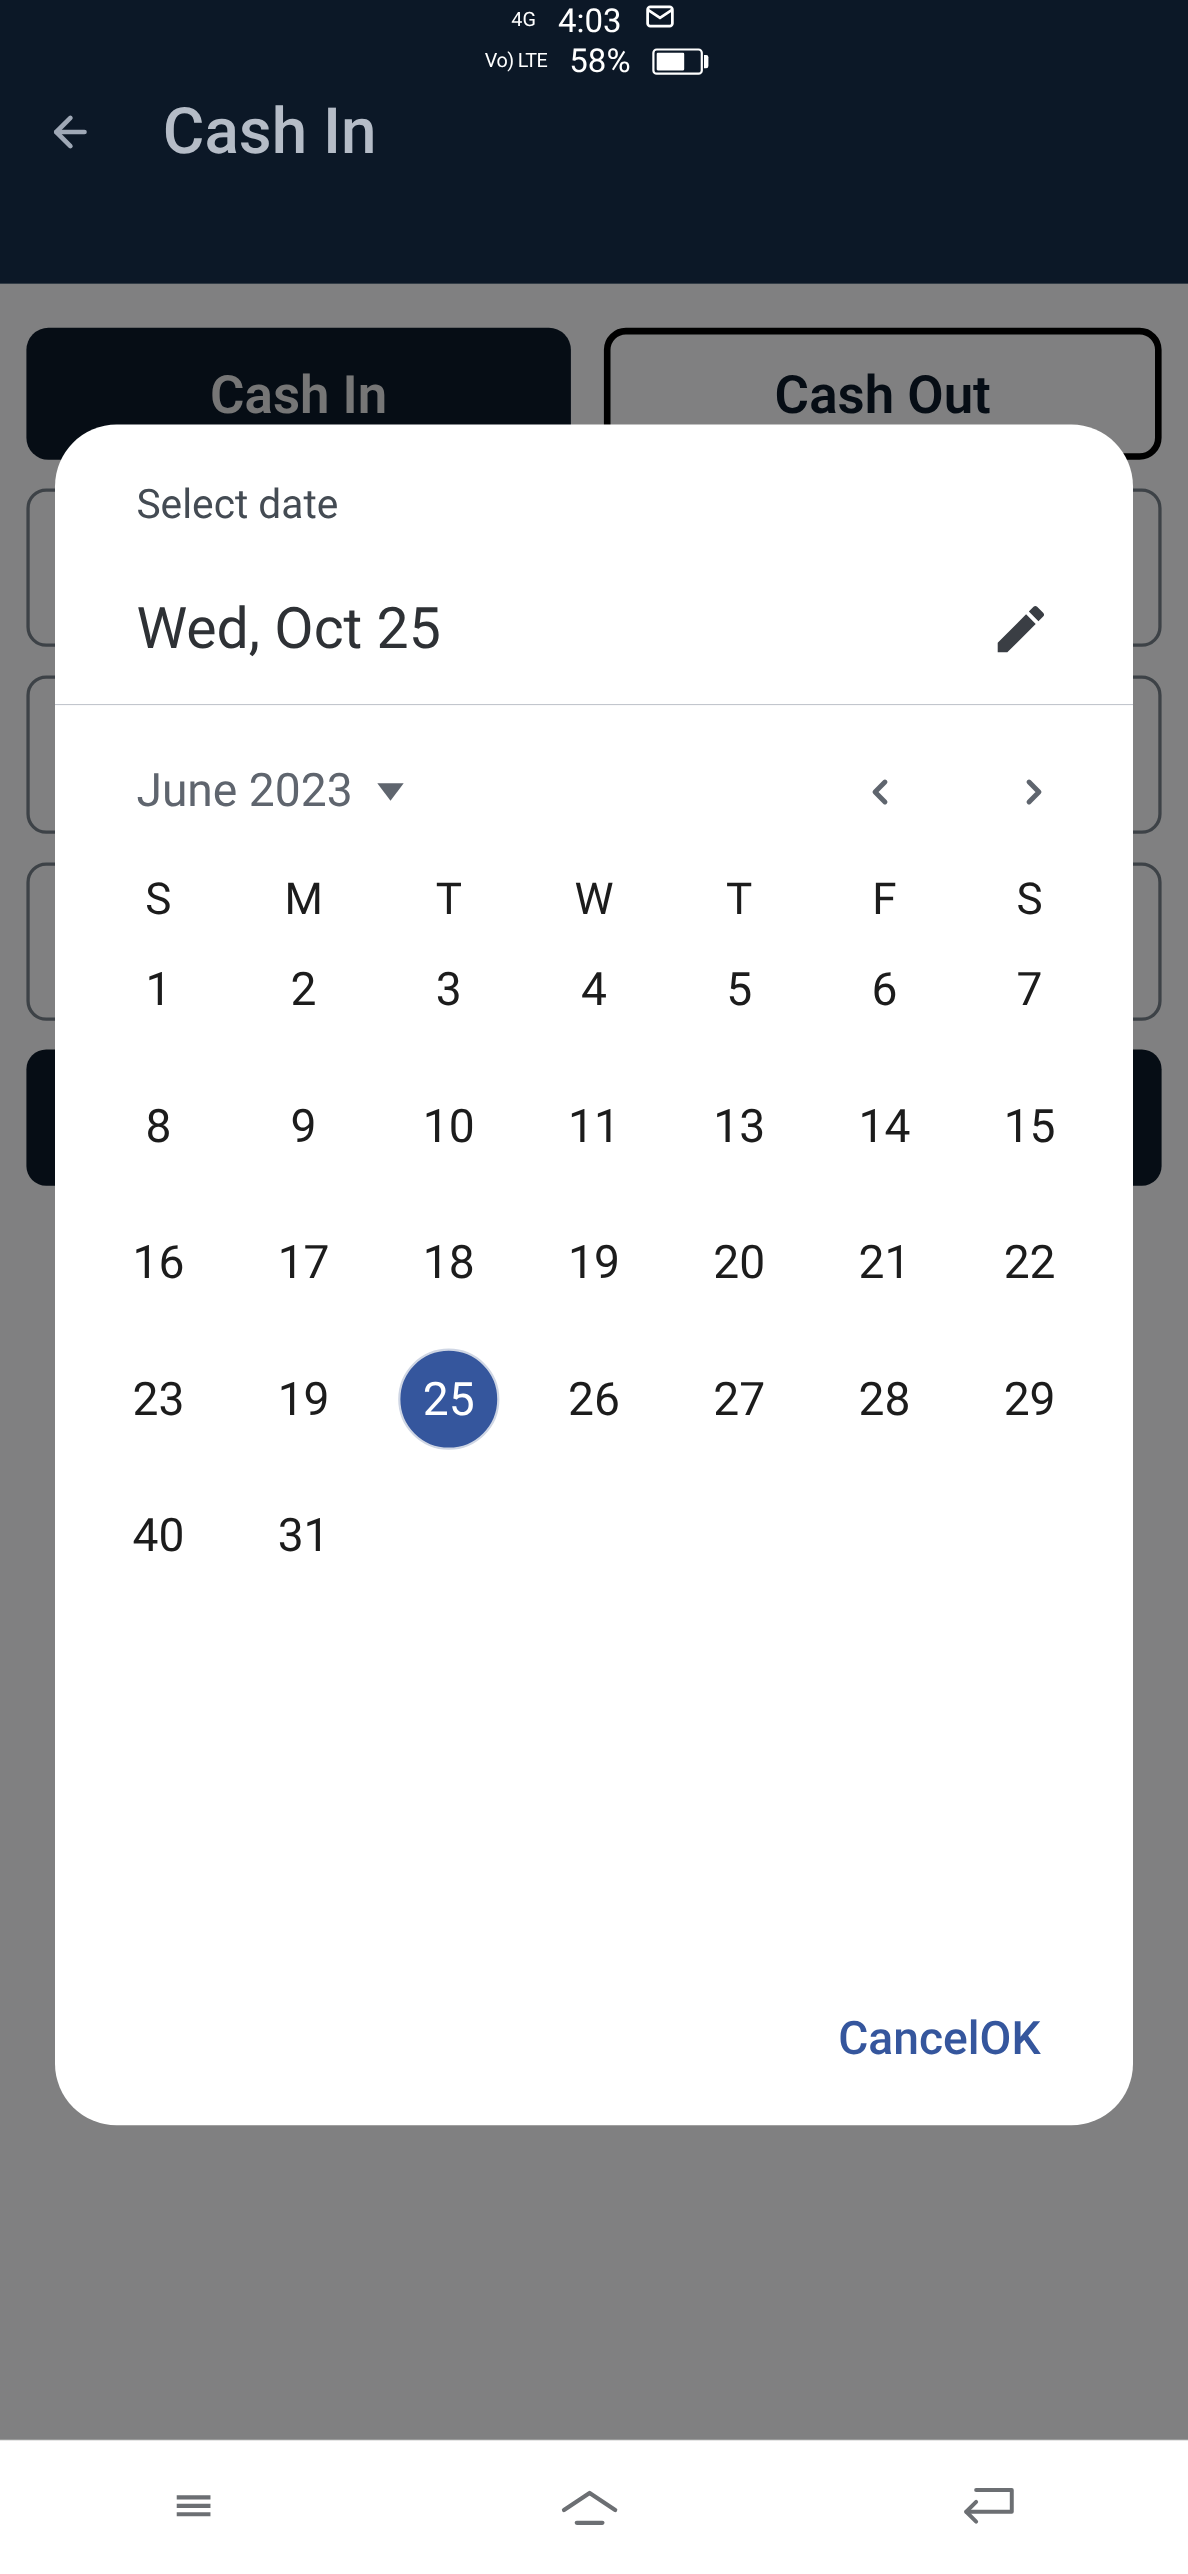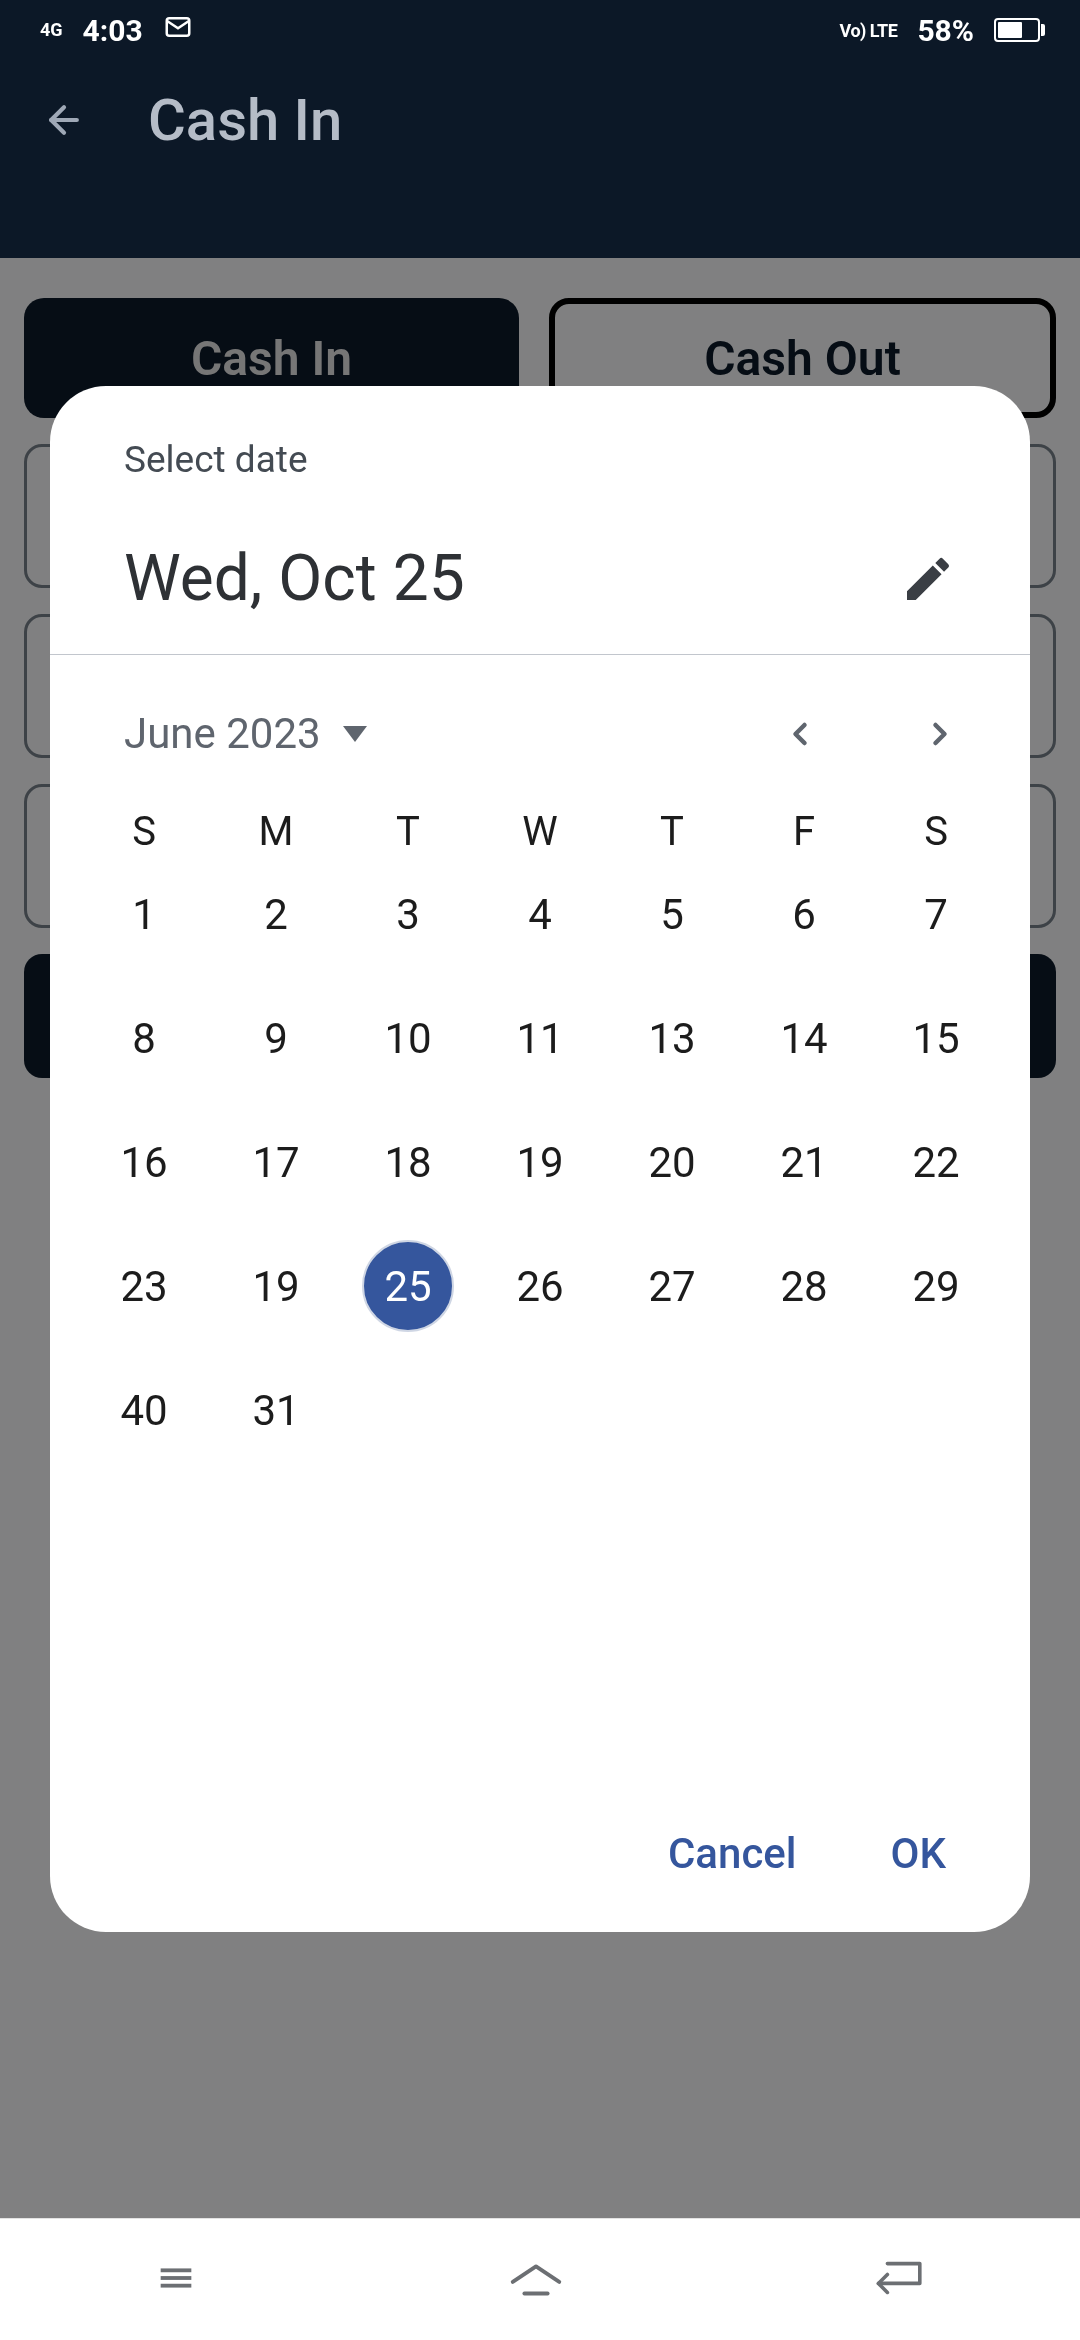--- a/index.html
+++ b/index.html
@@ -21,21 +21,22 @@
       background: #0c1827;
     }
     .status-bar {
       height: 60px;
       display: flex;
       justify-content: space-between;
       align-items: center;
       padding: 0 40px;
       color: #fff;
       font-size: 30px;
-      font-weight: 700;
+      font-weight: 400;
+      flex-direction: column;
     }
     .status-left, .status-right {
       display: flex;
       align-items: center;
       gap: 20px;
     }
     .sb-network { font-size: 18px; line-height: 1; }
     .sb-volte { font-size: 18px; letter-spacing: -0.5px; }
     .sb-battery-icon {
       width: 46px;
@@ -156,21 +157,21 @@
       font-size: 37px;
       margin-bottom: 60px;
     }
     .dlg-title-row {
       display: flex;
       align-items: center;
       justify-content: space-between;
     }
     .dlg-title {
       color: #2e3135;
-      font-size: 64px;
+      font-size: 52px;
       font-weight: 400;
     }
     .edit-icon {
       color: #3a3e44;
       width: 56px;
       height: 56px;
     }
     .divider {
       height: 1px;
       background: #c2c6cd;
@@ -245,21 +246,20 @@
     }
     .day-cell.selected span {
       position: relative;
       color: #fff;
       z-index: 1;
     }
     .actions {
       margin-top: auto;
       display: flex;
       justify-content: flex-end;
-      gap: 94px;
       padding: 0 84px 54px 0;
       text-align: right;
     }
     .action {
       color: #35569d;
       font-size: 42px;
       font-weight: 500;
     }
     .nav-bar {
       position: absolute;

